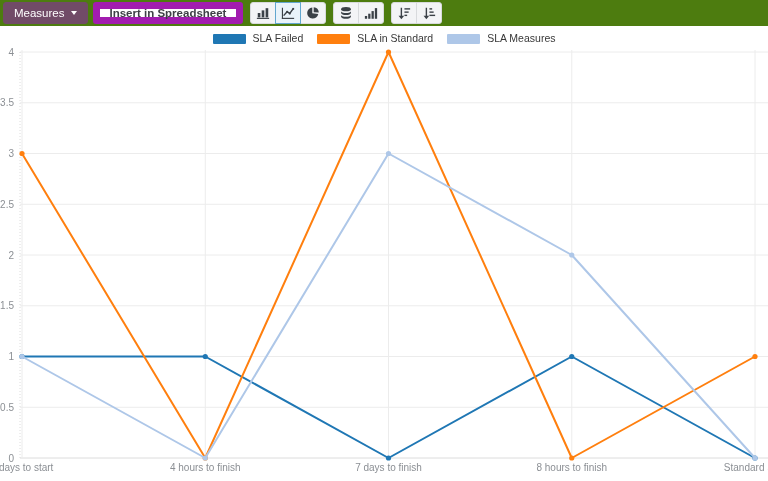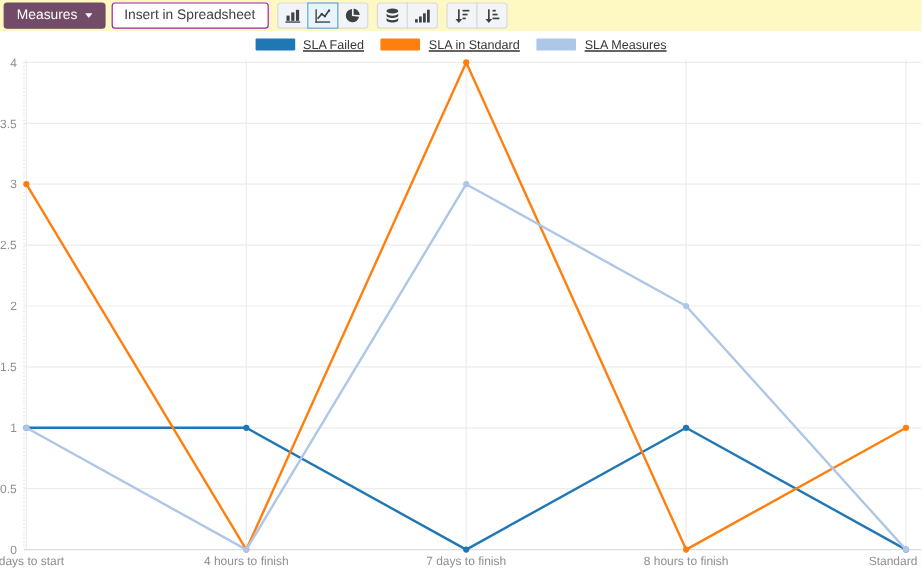--- a/index.html
+++ b/index.html
@@ -2,42 +2,42 @@
 <html><head>
 <meta charset="utf-8">
 <style>
   * { margin:0; padding:0; box-sizing:border-box; }
   html,body { width:768px; height:481px; overflow:hidden; background:#fff;
     font-family:"Liberation Sans", sans-serif; }
   #app { position:relative; width:768px; height:481px; background:#fff; }
 
   
   .toolbar { position:absolute; top:0; left:0; width:768px; height:26px;
-    background:#fef9c3; display:flex; align-items:center; padding-left:3px; }
+    background:#4d7c0f; display:flex; align-items:center; padding-left:3px; }
   .btn { height:22px; border-radius:3px; font-size:11.5px; cursor:pointer;
     display:inline-flex; align-items:center; justify-content:center; }
   .btn-measures { background:#714B67; color:#fff; border:1px solid #714B67;
     padding:0 10px; font-weight:500; gap:6px; }
   .caret { width:0; height:0; border-left:3.5px solid transparent;
     border-right:3.5px solid transparent; border-top:4px solid #fff; }
-  .btn-spreadsheet { background:#fff; color:#3e4046; border:1px solid #a21caf;
-    padding:0 10px; margin-left:5px; font-weight:400; }
+  .btn-spreadsheet { background:#fff; color:#3e4046; border:7px solid #a21caf;
+    padding:0 10px; margin-left:5px; font-weight:700; }
   .btn-group { display:inline-flex; margin-left:7px; }
   .icon-btn { width:26px; height:22px; background:#f3f4f6; border:1px solid #d8dadd;
     display:inline-flex; align-items:center; justify-content:center; cursor:pointer; }
   .btn-group .icon-btn { border-radius:0; margin-left:-1px; }
   .btn-group .icon-btn:first-child { border-radius:3px 0 0 3px; margin-left:0; }
   .btn-group .icon-btn:last-child { border-radius:0 3px 3px 0; }
   .btn-group .icon-btn.active { background:#e9f3fa; border-color:#62a7cf; z-index:2; }
   .icon-btn svg { display:block; }
 
   
   .legend { position:absolute; top:31px; left:0; width:768px; height:14px;
     display:flex; justify-content:center; align-items:center; gap:14px; }
-  .legend-item { display:flex; align-items:flex-start; gap:7px; cursor:pointer;text-decoration:underline; }
+  .legend-item { display:flex; align-items:flex-end; gap:7px; cursor:pointer; }
   .legend-swatch { width:33px; height:10px; border-radius:1px; }
   .legend-label { font-size:10.5px; color:#383838; }
 
   
   #chart-svg { position:absolute; top:0; left:0; }
   #chart-svg text { font-family:"Liberation Sans", sans-serif; }
 </style>
 </head>
 <body>
 

